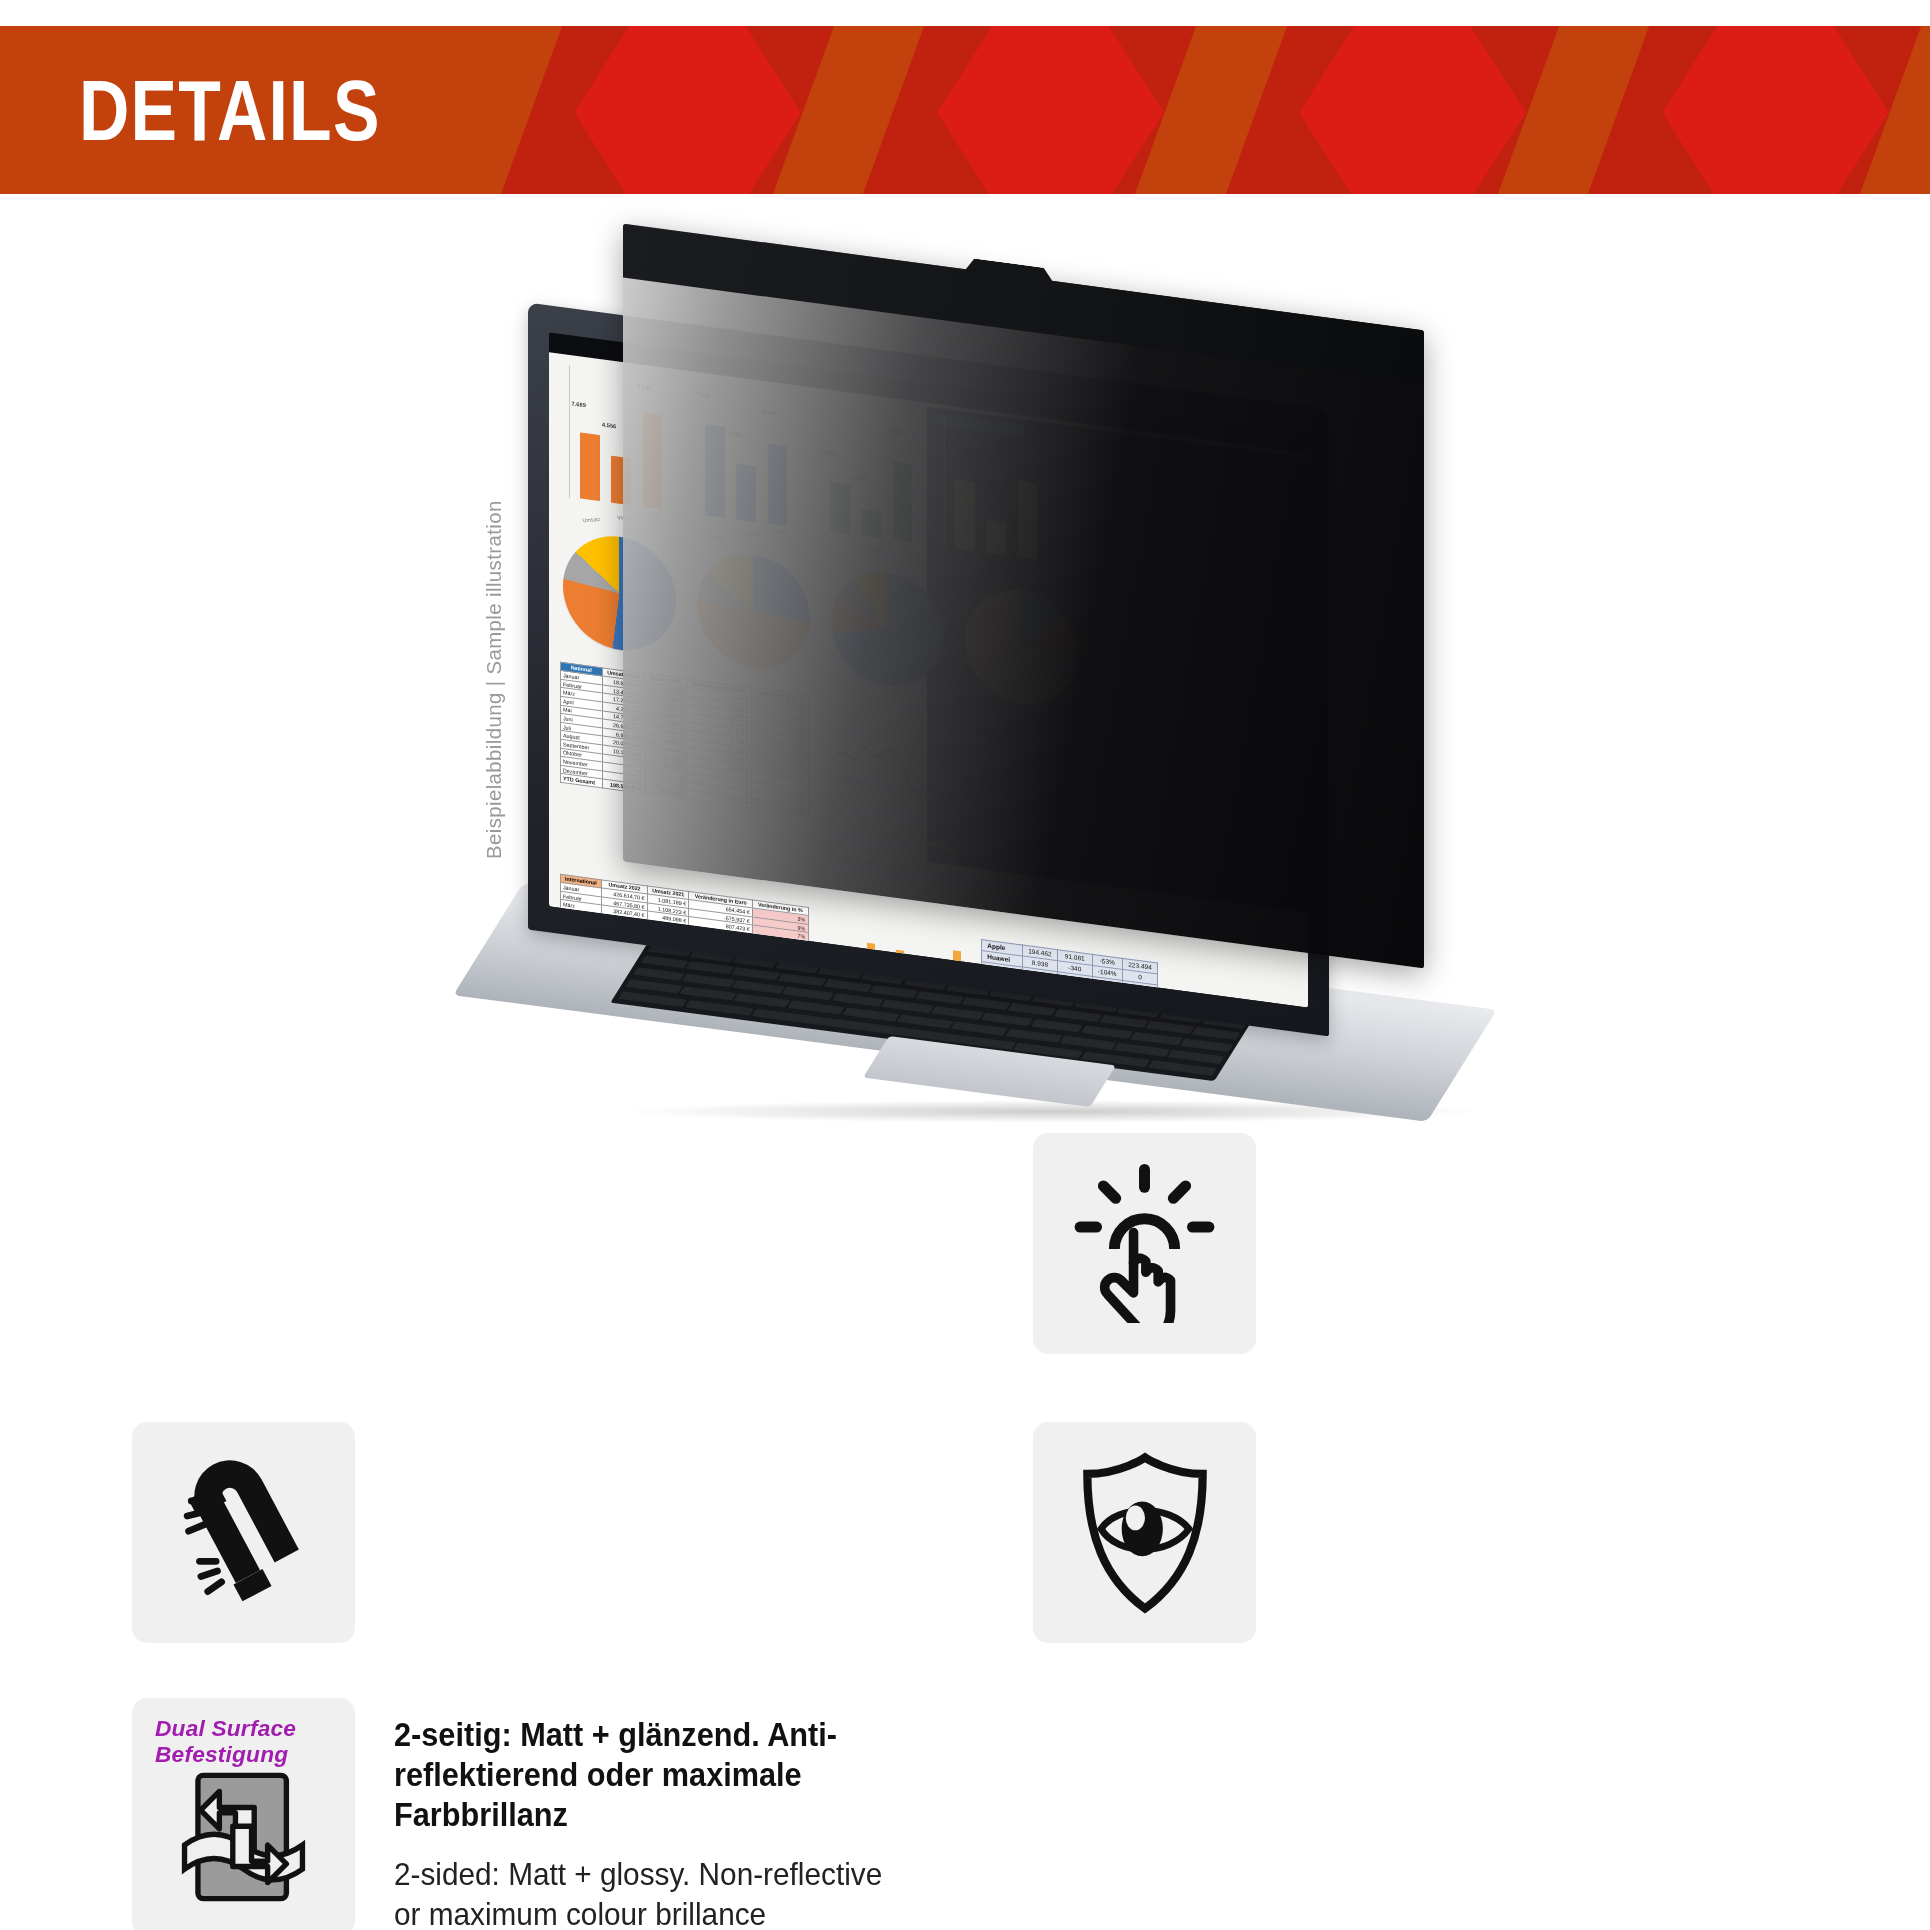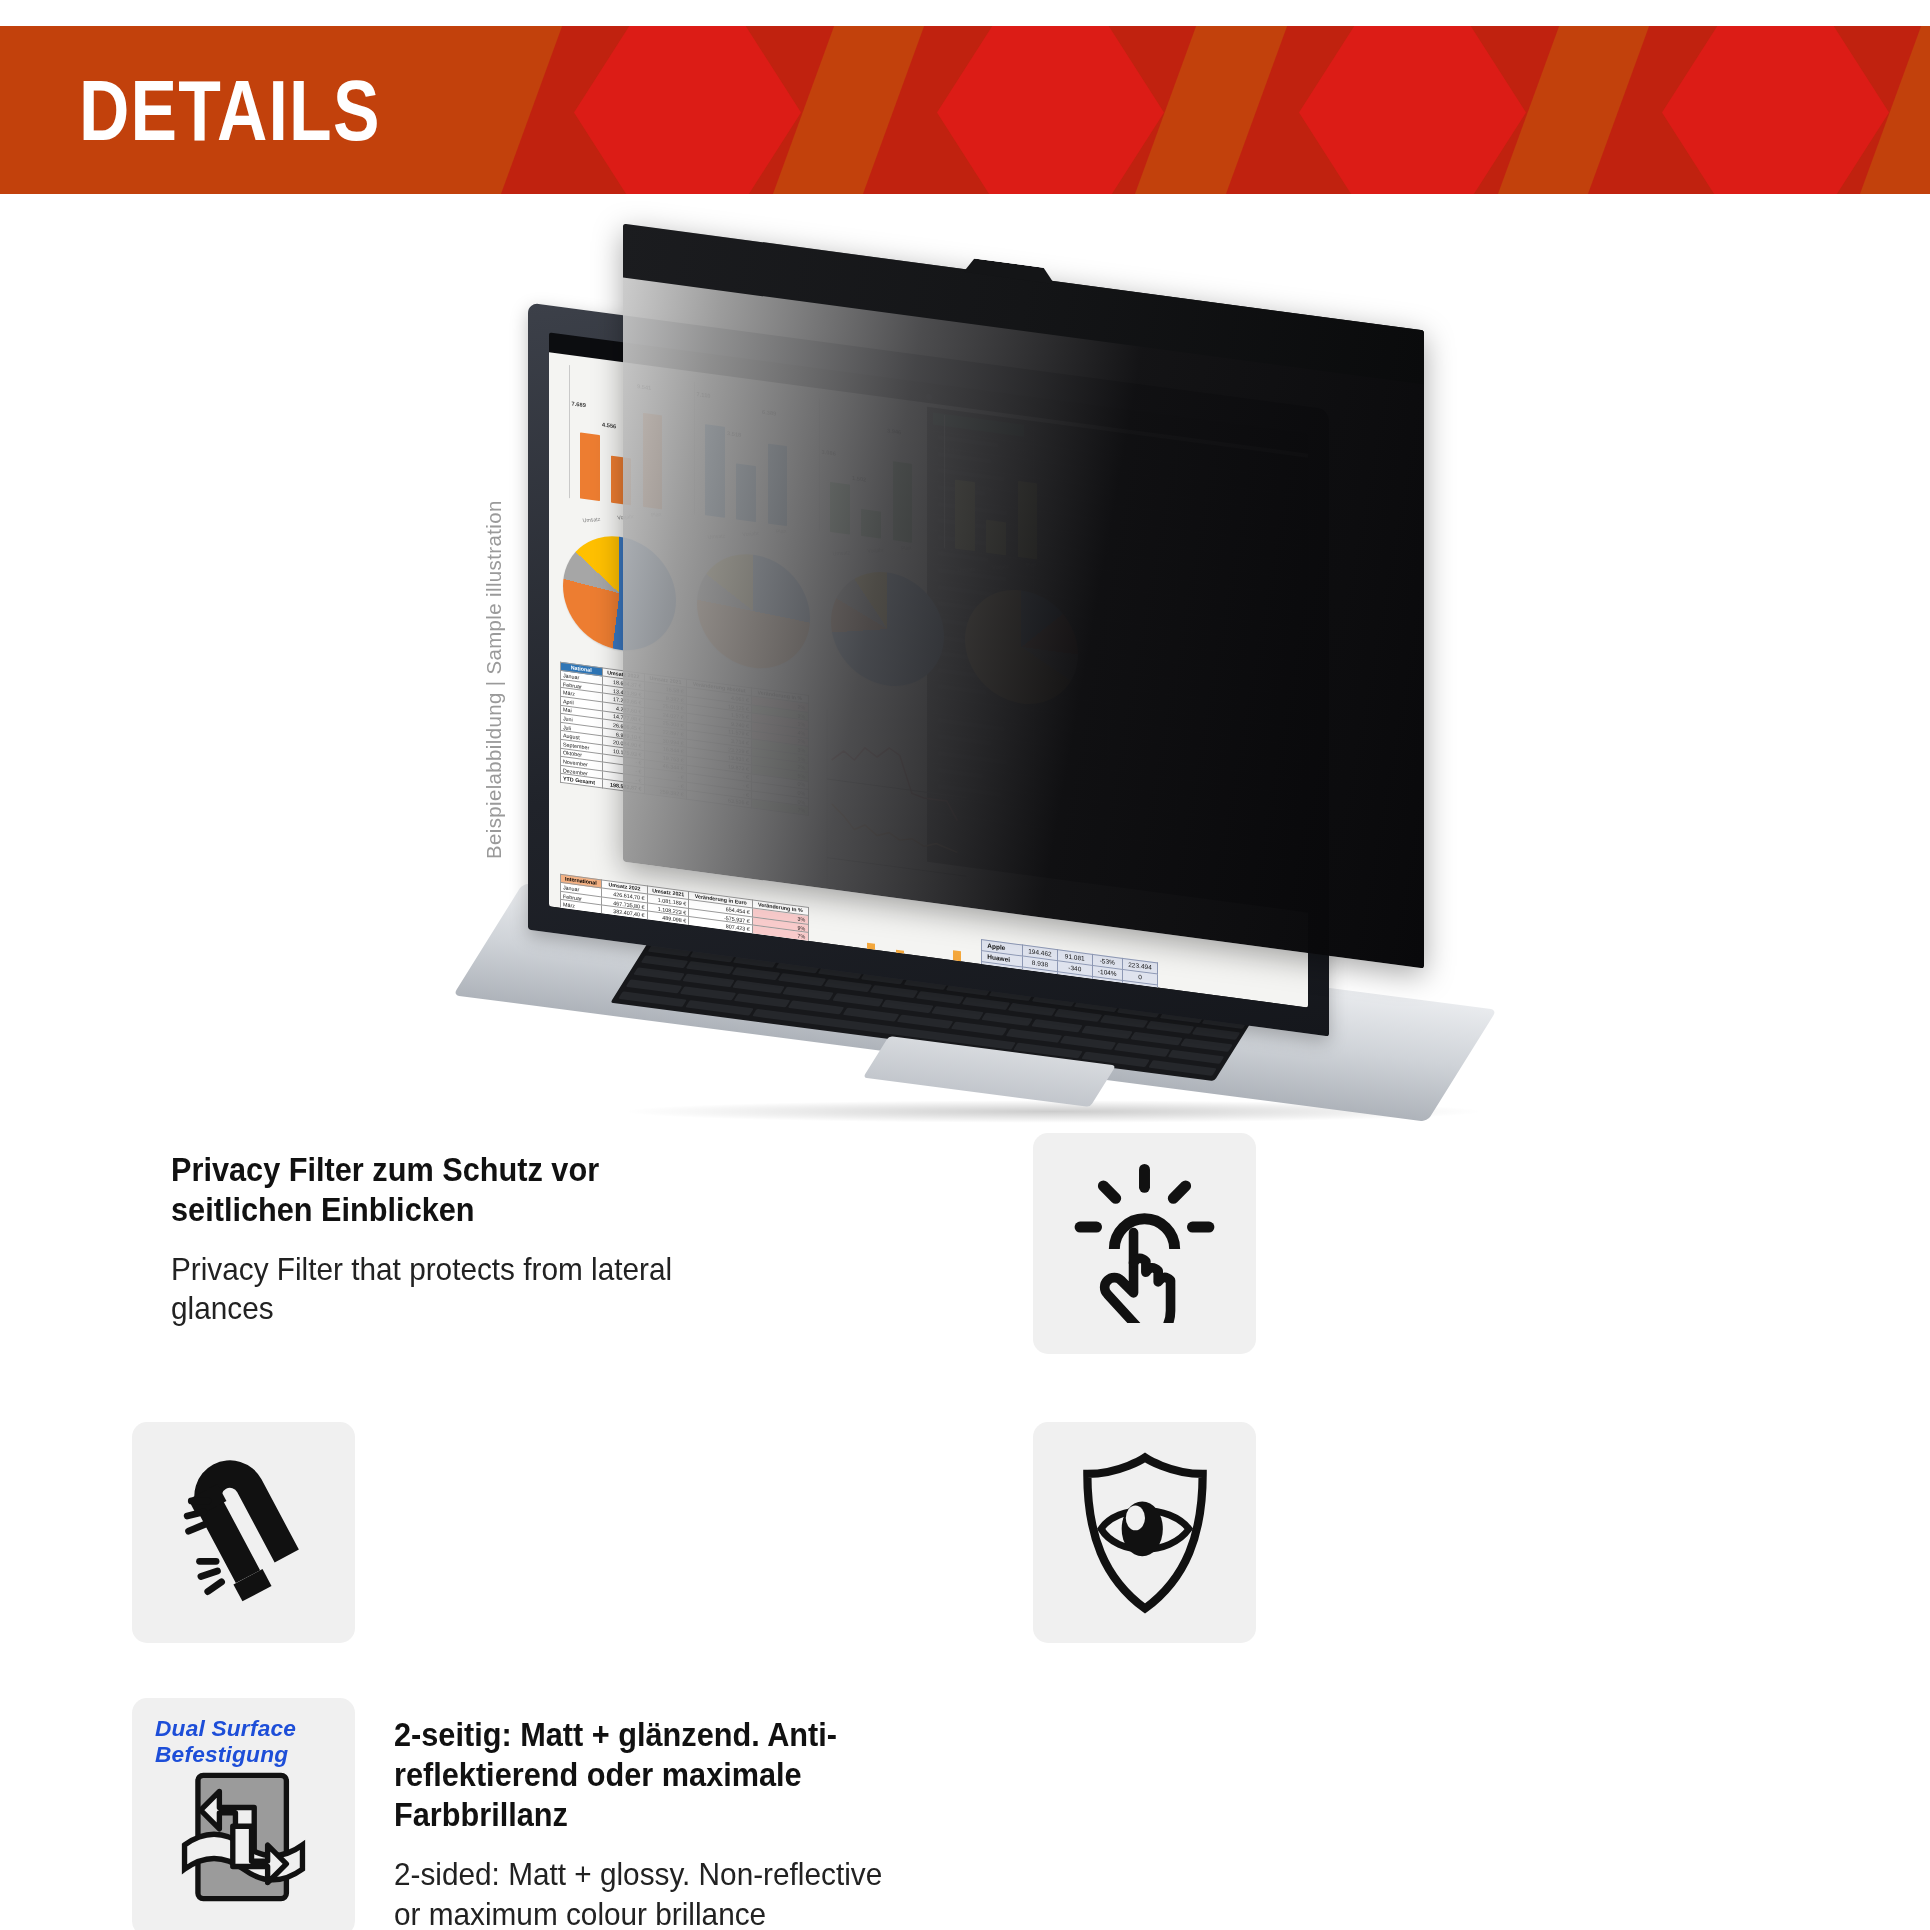--- a/index.html
+++ b/index.html
@@ -202,21 +202,21 @@
   .ftxt{margin-left:39px;padding-top:16.6px;max-width:544px;}
   .fh{
     font-size:33px;font-weight:bold;line-height:1.22;color:#111;
     transform:scaleX(0.93);transform-origin:left top;
   }
   .fs{
     font-size:32px;line-height:1.24;color:#222;margin-top:19.6px;
     transform:scaleX(0.93);transform-origin:left top;
   }
   .dst-cap{
-    font-size:22.7px;font-style:italic;font-weight:bold;color:#1d4ed8;
+    font-size:22.7px;font-style:italic;font-weight:bold;color:#a21caf;
     line-height:1.15;text-align:left;width:177px;
     letter-spacing:0.2px;
   }
 </style>
 </head>
 <body>
 
 <div class="banner">
   <div class="banner-pattern">
     <div class="chev" style="left:529px;"></div>
@@ -739,24 +739,20 @@
       <div class="filter-band"></div>
       <div class="filter-tab"></div>
     </div>
 
   </div>
 </div>
 
 <div class="features">
 
   <div class="feat" style="left:132px;top:15px;">
-    <div class="ftxt">
-      <div class="fh">Privacy Filter zum Schutz vor seitlichen Einblicken</div>
-      <div class="fs">Privacy Filter that protects from lateral glances</div>
-    </div>
   </div>
 
   <div class="feat" style="left:1033px;top:15px;">
     <div class="iconbox">
       <svg width="151" height="159" viewBox="0 0 110 116">
         <g stroke="#111" stroke-width="8" stroke-linecap="round" fill="none">
           <line x1="55" y1="4" x2="55" y2="17"></line>
           <line x1="25" y1="16" x2="34" y2="25"></line>
           <line x1="85" y1="16" x2="76" y2="25"></line>
           <line x1="8" y1="46" x2="20" y2="46"></line>

